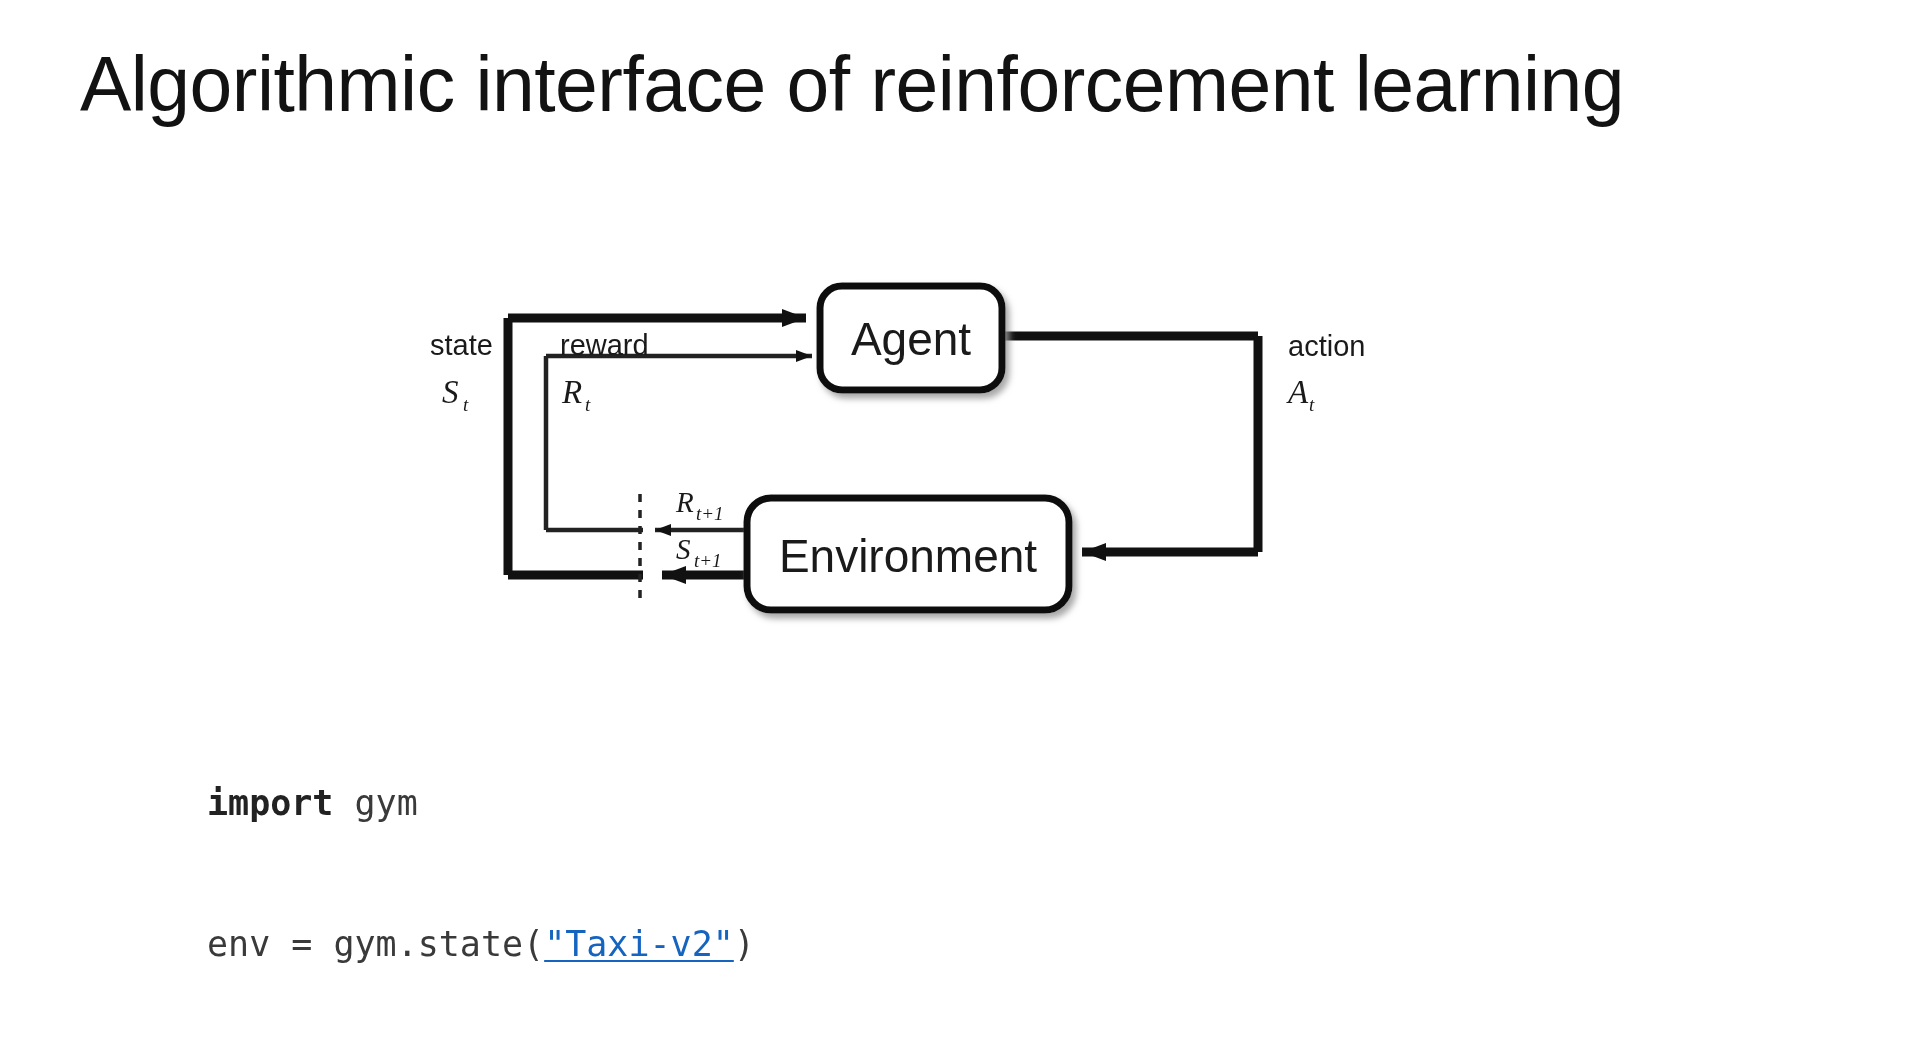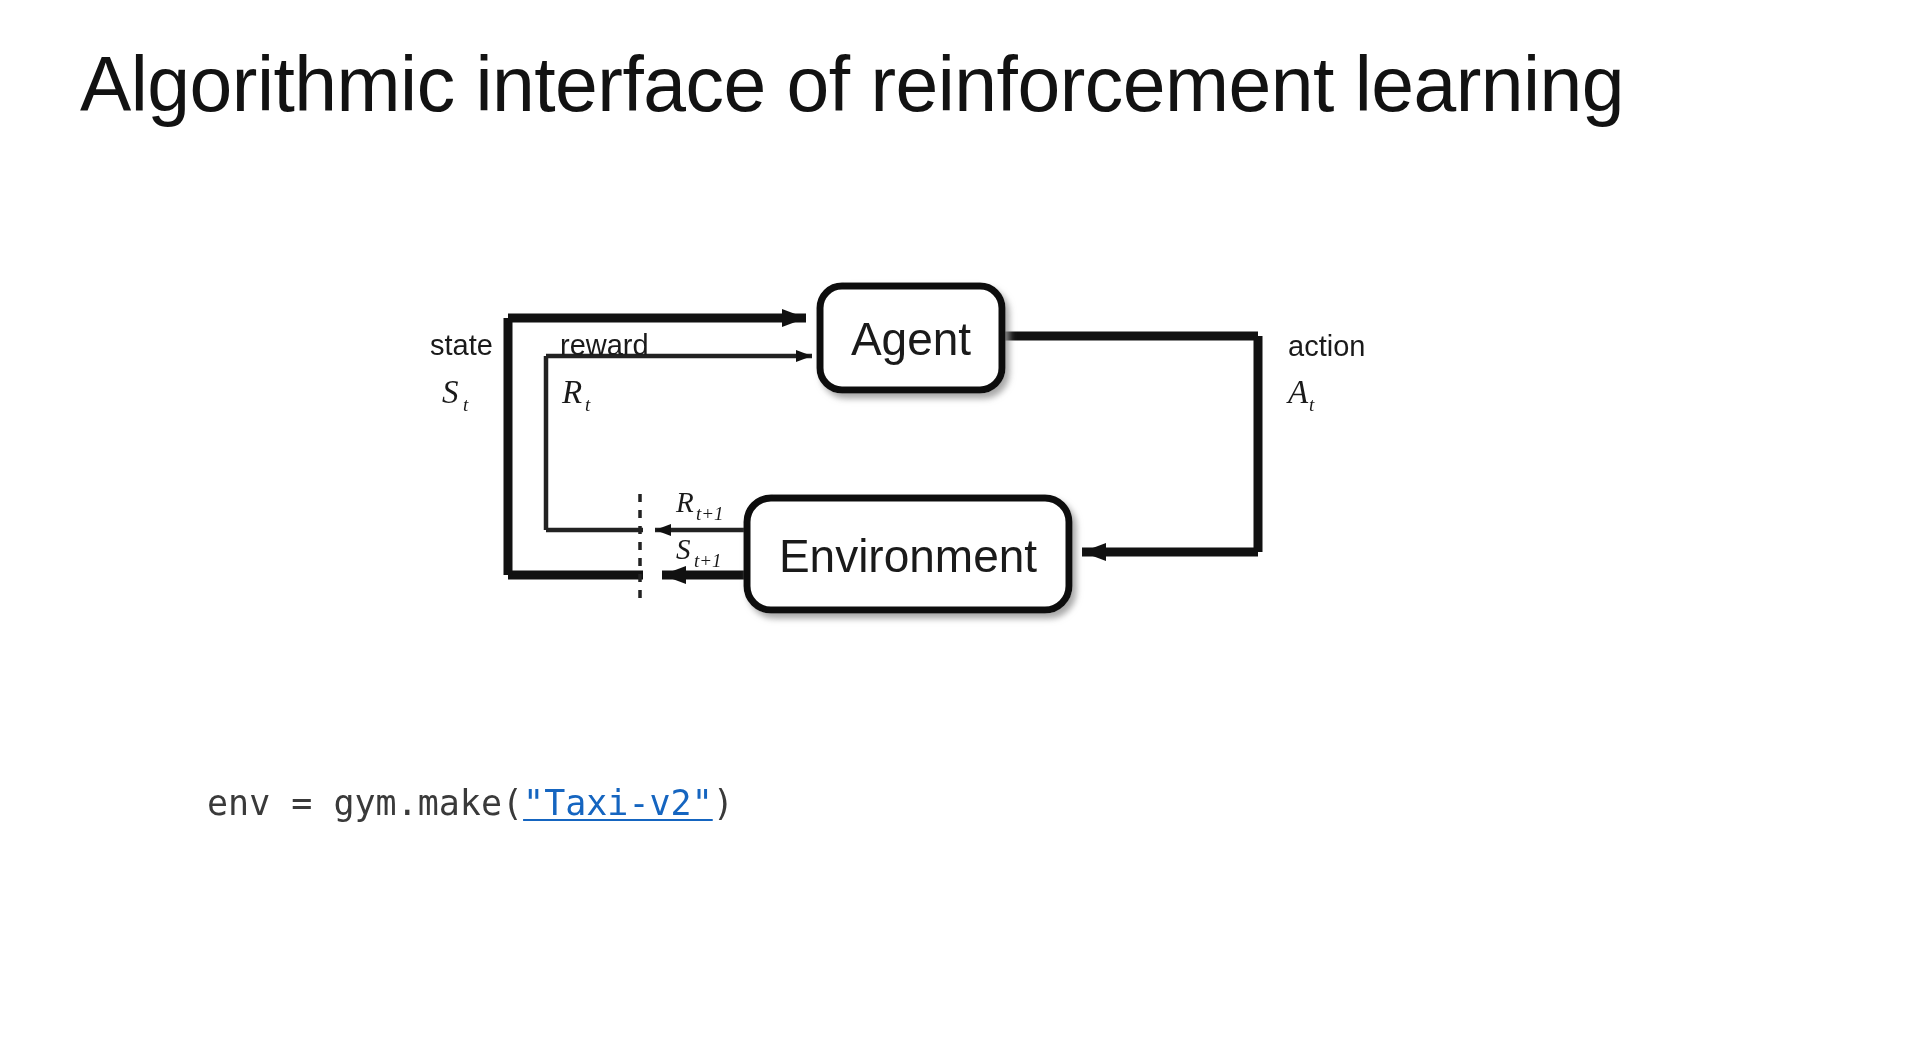--- a/index.html
+++ b/index.html
@@ -184,19 +184,20 @@
     </g>
 
     <g>
       <text class="dg-math-small" x="676" y="369">S</text>
       <text class="dg-sub" x="694" y="377">t+1</text>
     </g>
   </svg>
 </div>
 
 <div id="code-block">
-  <span class="code-line"><span>env = gym.make(</span><span class="link">"Taxi-v2"</span><span>)</span></span>
+  <span class="code-line"><span class="kw">import</span><span> gym</span></span>
+  <span class="code-line"><span>env = gym.state(</span><span class="link">"Taxi-v2"</span><span>)</span></span>
   
   
   
   
   
 </div>
 
 </body></html>

